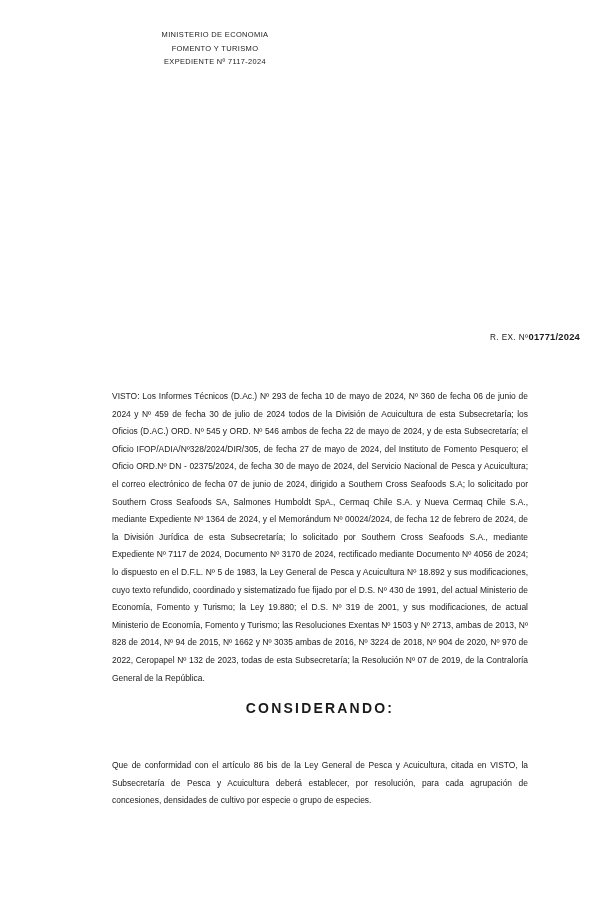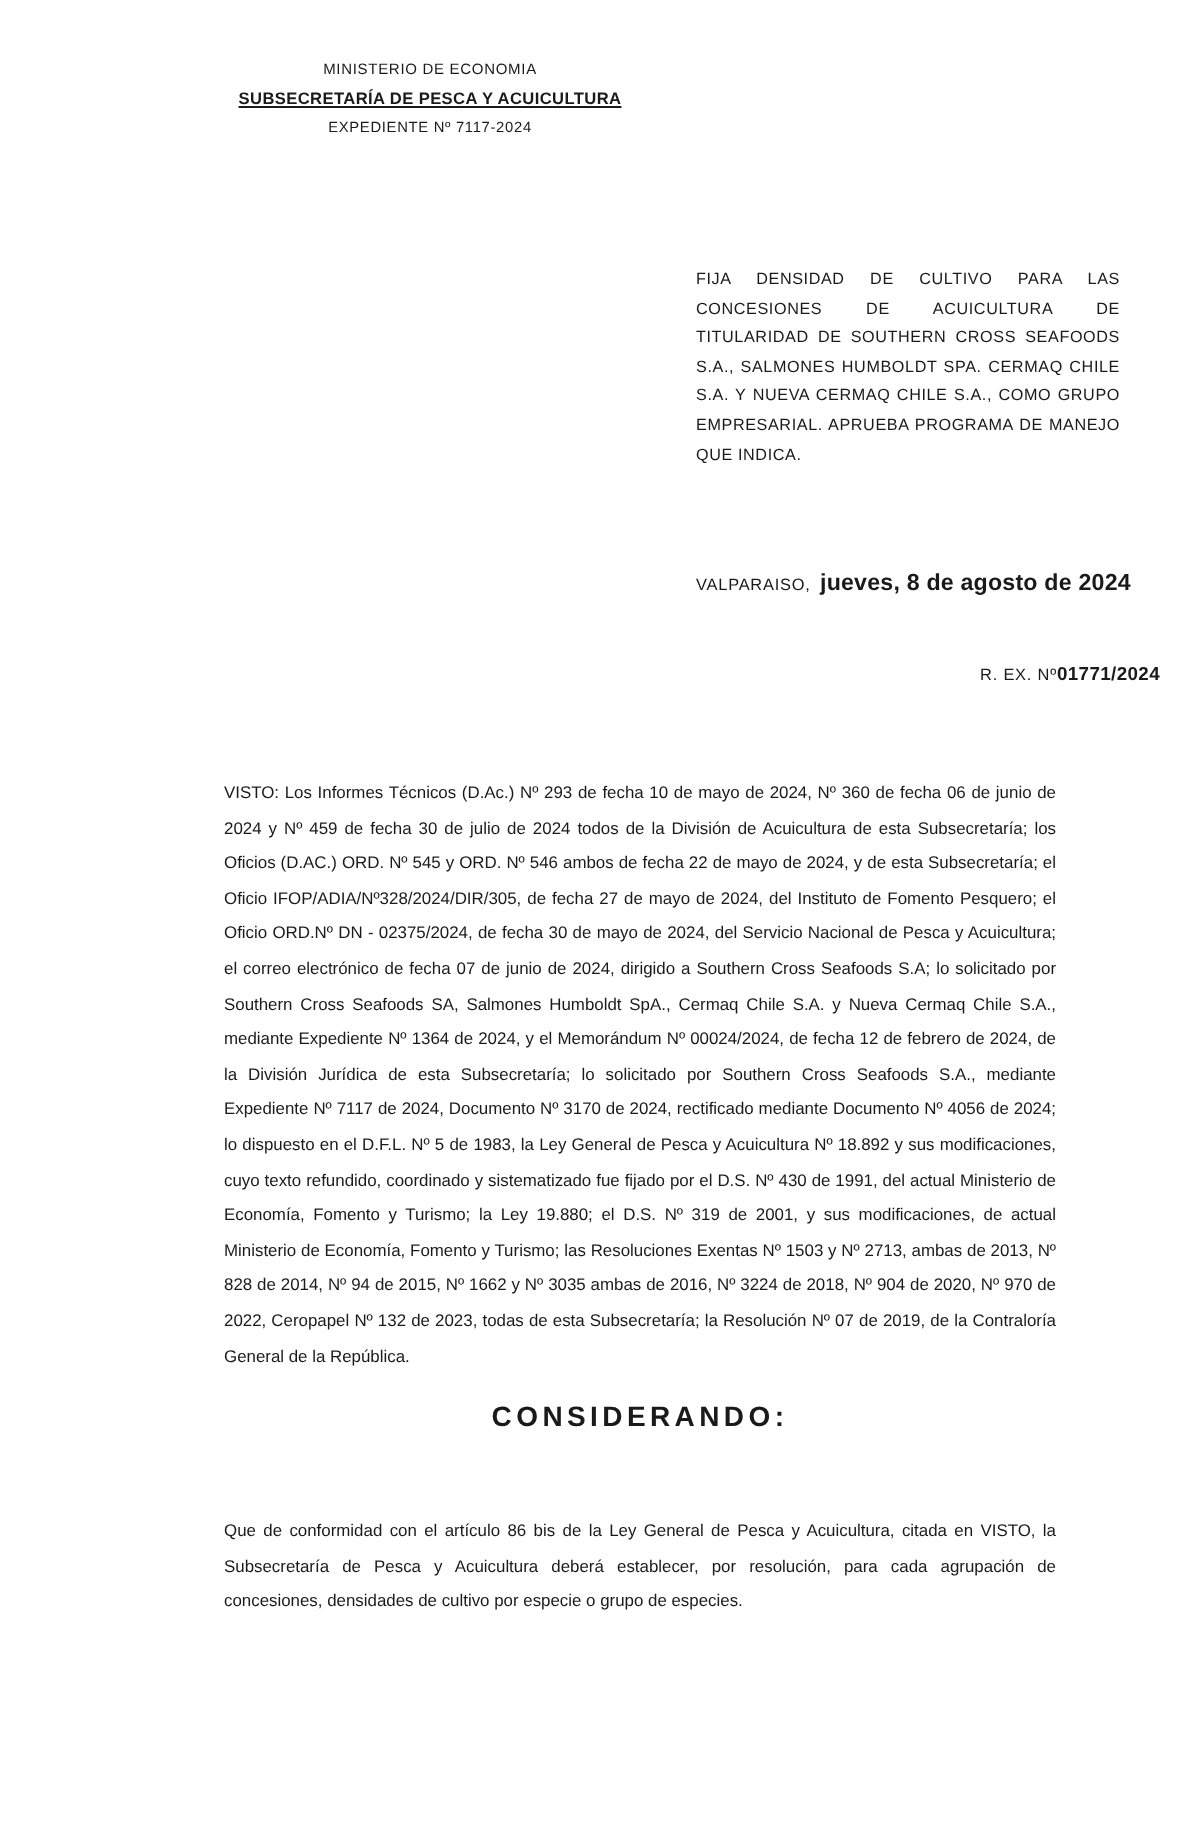--- a/index.html
+++ b/index.html
@@ -143,29 +143,25 @@
     color: #1a1a1a;
   }
 </style>
 </head>
 <body>
 
 <div class="page">
 
   <div class="letterhead">
     <div class="lh-line">MINISTERIO DE ECONOMIA</div>
-    <div class="lh-line bold-ul">SUBSECRETARÍA DE PESCA Y ACUICULTURA</div>
+    <div class="lh-line">FOMENTO Y TURISMO</div>
     <div class="lh-line small">EXPEDIENTE Nº 7117-2024</div>
   </div>
 
-  <div class="title-block">FIJA DENSIDAD DE CULTIVO PARA LAS CONCESIONES DE ACUICULTURA DE TITULARIDAD DE SOUTHERN CROSS SEAFOODS S.A., SALMONES HUMBOLDT SPA. CERMAQ CHILE S.A. Y NUEVA CERMAQ CHILE S.A., COMO GRUPO EMPRESARIAL. APRUEBA PROGRAMA DE MANEJO QUE INDICA.</div>
 
-  <div class="place-row">
-    <span class="place">VALPARAISO,</span><span class="datev">jueves, 8 de agosto de 2024</span>
-  </div>
 
   <div class="resnum-row">
     <span class="reslabel">R. EX. Nº</span><span class="resval">01771/2024</span>
   </div>
 
   <div class="body-block" id="visto-block">
     <p class="para">VISTO: Los Informes Técnicos (D.Ac.) Nº 293 de fecha 10 de mayo de 2024, Nº 360 de fecha 06 de junio de 2024 y Nº 459 de fecha 30 de julio de 2024 todos de la División de Acuicultura de esta Subsecretaría; los Oficios (D.AC.) ORD. Nº 545 y ORD. Nº 546 ambos de fecha 22 de mayo de 2024, y de esta Subsecretaría; el Oficio IFOP/ADIA/Nº328/2024/DIR/305, de fecha 27 de mayo de 2024, del Instituto de Fomento Pesquero; el Oficio ORD.Nº DN - 02375/2024, de fecha 30 de mayo de 2024, del Servicio Nacional de Pesca y Acuicultura; el correo electrónico de fecha 07 de junio de 2024, dirigido a Southern Cross Seafoods S.A; lo solicitado por Southern Cross Seafoods SA, Salmones Humboldt SpA., Cermaq Chile S.A. y Nueva Cermaq Chile S.A., mediante Expediente Nº 1364 de 2024, y el Memorándum Nº 00024/2024, de fecha 12 de febrero de 2024, de la División Jurídica de esta Subsecretaría; lo solicitado por Southern Cross Seafoods S.A., mediante Expediente Nº 7117 de 2024, Documento Nº 3170 de 2024, rectificado mediante Documento Nº 4056 de 2024; lo dispuesto en el D.F.L. Nº 5 de 1983, la Ley General de Pesca y Acuicultura Nº 18.892 y sus modificaciones, cuyo texto refundido, coordinado y sistematizado fue fijado por el D.S. Nº 430 de 1991, del actual Ministerio de Economía, Fomento y Turismo; la Ley 19.880; el D.S. Nº 319 de 2001, y sus modificaciones, de actual Ministerio de Economía, Fomento y Turismo; las Resoluciones Exentas Nº 1503 y Nº 2713, ambas de 2013, Nº 828 de 2014, Nº 94 de 2015, Nº 1662 y Nº 3035 ambas de 2016, Nº 3224 de 2018, Nº 904 de 2020, Nº 970 de 2022, Ceropapel Nº 132 de 2023, todas de esta Subsecretaría; la Resolución Nº 07 de 2019, de la Contraloría General de la República.</p>
   </div>
 
   <div class="heading-center" id="considerando-heading">CONSIDERANDO:</div>

